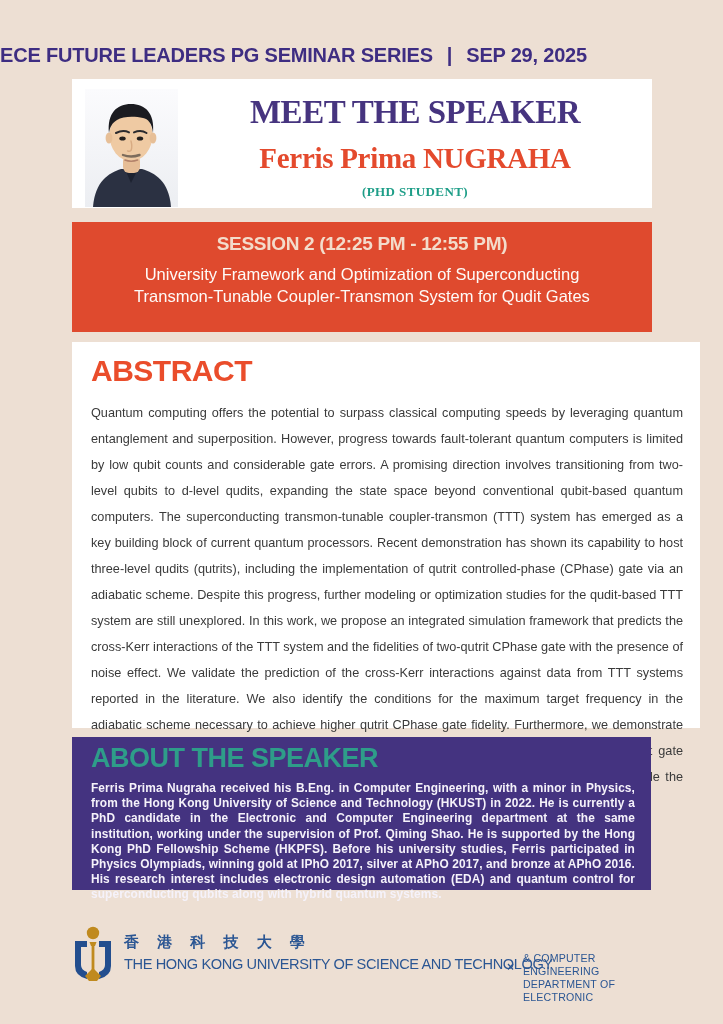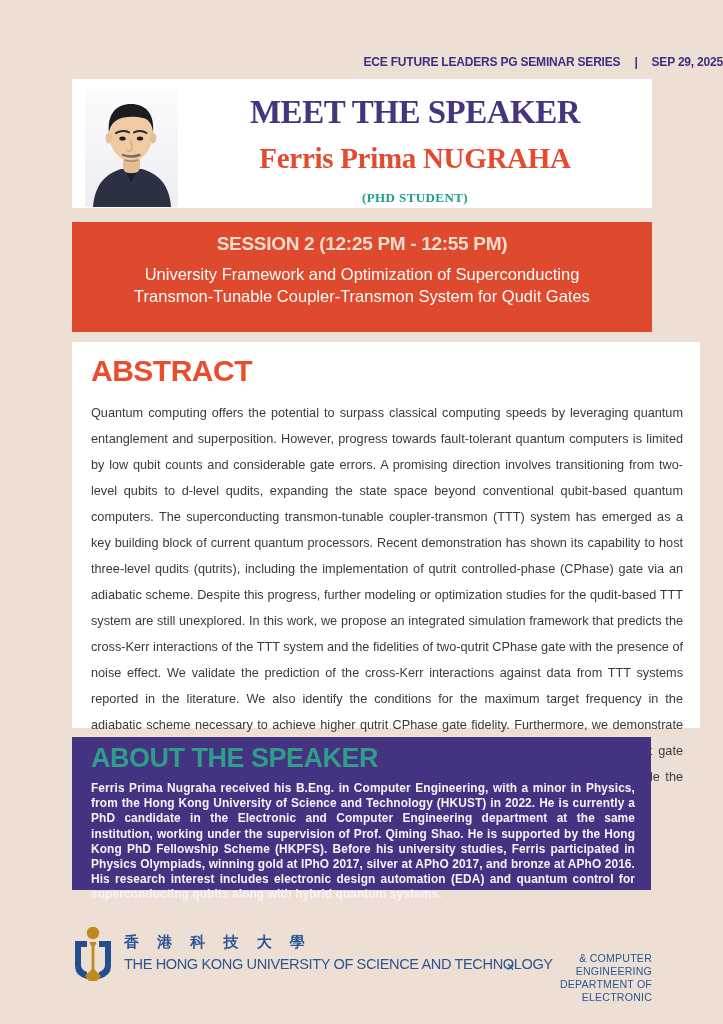--- a/index.html
+++ b/index.html
@@ -10,23 +10,23 @@
   }
   .poster{
     position:relative;
     width:723px;height:1024px;
     margin:0 auto;
     background:#EDDFD3;
     overflow:hidden;
   }
   
   .header-line{
-    position:absolute;top:55px;left:0;width:100%;
-    text-align:right;
-    font-weight:bold;font-size:12px;letter-spacing:-0.2px;
+    position:absolute;top:44px;left:0;width:100%;
+    text-align:left;
+    font-weight:bold;font-size:20px;letter-spacing:-0.2px;
     color:#3E2D82;
     white-space:nowrap;
   }
   .header-line .sep{display:inline-block;margin:0 14px;font-weight:bold;}
   
   .speaker-card{
     position:absolute;left:72px;top:79px;width:580px;height:129px;
     background:#ffffff;
     font-family:Liberation Serif, serif;
   }
@@ -42,21 +42,21 @@
     margin-top:15px;
     font-size:33px;font-weight:bold;letter-spacing:-0.5px;
     color:#46347F;
   }
   .speaker-name{
     margin-top:11px;
     font-size:29px;font-weight:bold;letter-spacing:-0.3px;
     color:#E44A2D;
   }
   .speaker-role{
-    margin-top:15px;
+    margin-top:9px;
     font-size:13px;font-weight:bold;letter-spacing:0.4px;
     color:#1E9E88;
   }
   
   .session-banner{
     position:absolute;left:72px;top:222px;width:580px;height:110px;
     background:#DF4A2E;
     text-align:center;color:#fff;
   }
   .session-title{
@@ -100,21 +100,20 @@
     position:absolute;left:19px;right:16px;top:44px;
     font-size:11.9px;line-height:15.2px;font-weight:bold;
     color:#F5F2FA;
     text-align:justify;
     letter-spacing:0.1px;
   }
   
   .footer{
     position:absolute;left:72px;top:924px;width:580px;height:64px;
     color:#2B5693;
-    text-align:right;
   }
   .logo{position:absolute;left:0;top:2px;width:42px;height:58px;}
   .uni-cn{
     position:absolute;left:52px;top:9px;
     font-size:15px;font-weight:bold;letter-spacing:7px;
     color:#2B5693;
   }
   .uni-en{
     position:absolute;left:52px;top:32px;
     font-size:14.6px;font-weight:normal;letter-spacing:-0.4px;

